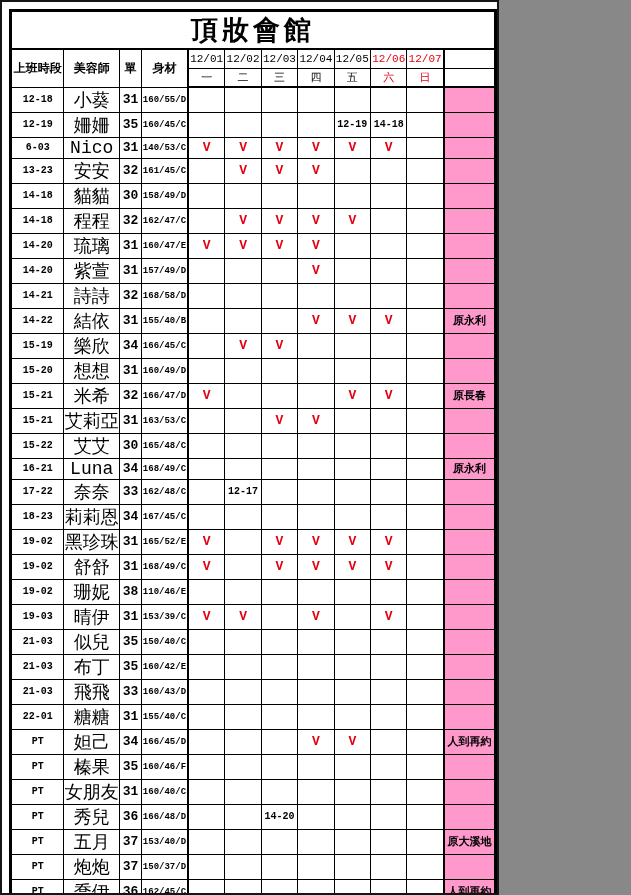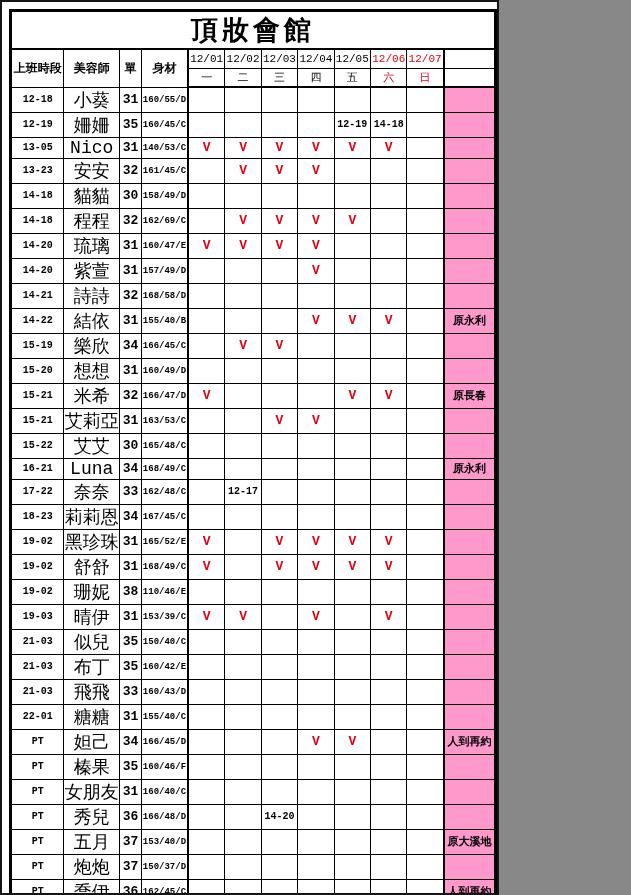--- a/index.html
+++ b/index.html
@@ -110,21 +110,21 @@
           <td class="day-cell thick-l"></td>
           <td class="day-cell"></td>
           <td class="day-cell"></td>
           <td class="day-cell"></td>
           <td class="day-cell">12-19</td>
           <td class="day-cell">14-18</td>
           <td class="day-cell"></td>
           <td class="note-cell thick-l"></td>
         </tr>
         <tr>
-          <td class="cell-time">13-05</td>
+          <td class="cell-time">6-03</td>
           <td class="cell-name">Nico</td>
           <td class="cell-count">31</td>
           <td class="cell-figure">140/53/C</td>
           <td class="day-cell thick-l chk">V</td>
           <td class="day-cell chk">V</td>
           <td class="day-cell chk">V</td>
           <td class="day-cell chk">V</td>
           <td class="day-cell chk">V</td>
           <td class="day-cell chk">V</td>
           <td class="day-cell"></td>
@@ -155,21 +155,21 @@
           <td class="day-cell"></td>
           <td class="day-cell"></td>
           <td class="day-cell"></td>
           <td class="day-cell"></td>
           <td class="note-cell thick-l"></td>
         </tr>
         <tr>
           <td class="cell-time">14-18</td>
           <td class="cell-name">程程</td>
           <td class="cell-count">32</td>
-          <td class="cell-figure">162/69/C</td>
+          <td class="cell-figure">162/47/C</td>
           <td class="day-cell thick-l"></td>
           <td class="day-cell chk">V</td>
           <td class="day-cell chk">V</td>
           <td class="day-cell chk">V</td>
           <td class="day-cell chk">V</td>
           <td class="day-cell"></td>
           <td class="day-cell"></td>
           <td class="note-cell thick-l"></td>
         </tr>
         <tr>

